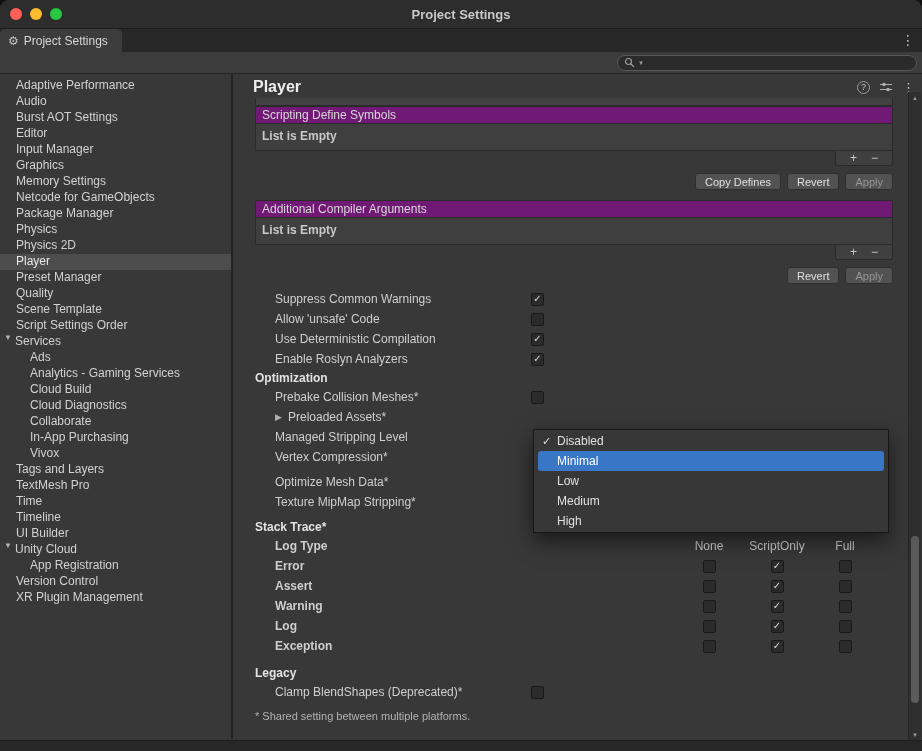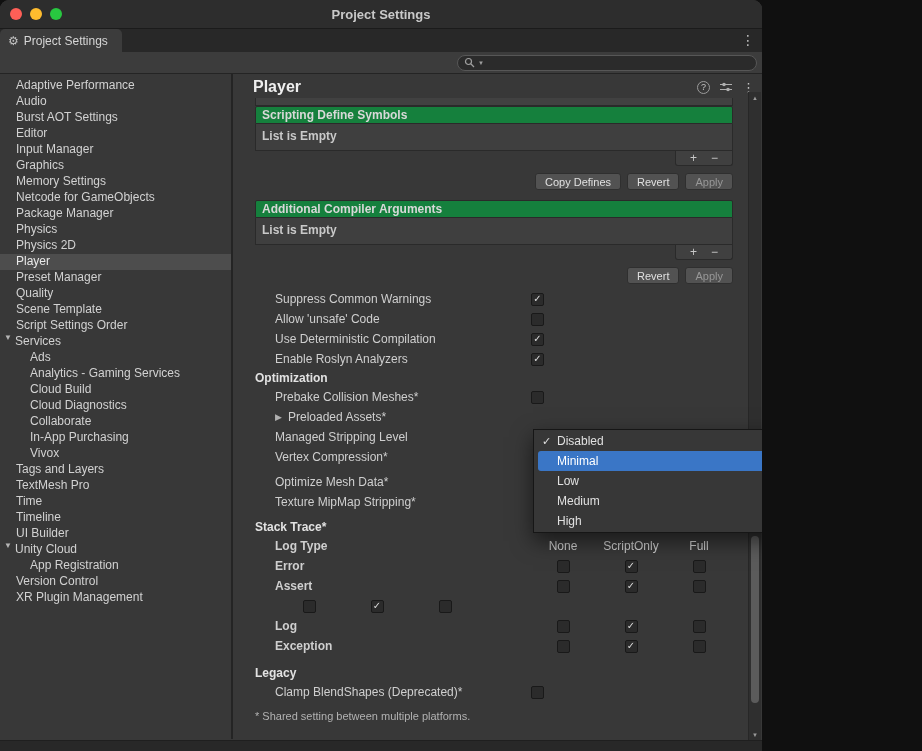--- a/index.html
+++ b/index.html
@@ -1,19 +1,19 @@
 <!DOCTYPE html>
 <html><head>
 <meta charset="utf-8">
 <style>
   * { box-sizing: border-box; }
   html,body { margin:0; padding:0; background:#101010; }
   body { font-family:"Liberation Sans","DejaVu Sans",sans-serif; -webkit-font-smoothing:antialiased; }
 
-  .window { width:762px; height:751px; background:#383838; border-radius:9px 9px 0 0;
+  .window { width:922px; height:751px; background:#383838; border-radius:9px 9px 0 0;
             overflow:hidden; position:relative; }
 
   
   .titlebar { height:29px; background:#2d2d2d; border-bottom:1px solid #1b1b1b;
               display:flex; align-items:center; position:relative; }
   .traffic { display:flex; gap:8px; padding-left:10px; z-index:2; }
   .light { width:12px; height:12px; border-radius:50%; }
   .light.red { background:#ff5f57; }
   .light.yellow { background:#febc2e; }
   .light.green { background:#28c840; }
@@ -52,23 +52,23 @@
   .main-header { height:23px; display:flex; align-items:center; padding:3px 7px 0 20px; }
   .main-title { font-size:16px; font-weight:bold; color:#eeeeee; flex:1; }
   .hicon { margin-left:10px; display:flex; align-items:center; }
   .help-circ { width:13px; height:13px; border:1px solid #9b9b9b; border-radius:50%;
                color:#c6c6c6; font-size:9px; display:flex; align-items:center; justify-content:center; }
   .main-kebab { font-size:13px; color:#c2c2c2; }
 
   
   .content { padding:0 29px 0 22px; font-size:12px; color:#cfcfcf; }
   .cutoff { height:8px; background:#414141; border:1px solid #2a2a2a; border-top:none; margin-top:1px; }
-  .list-header { height:18px; background:#15803d; border:1px solid #2a2a2a;
+  .list-header { height:18px; background:#701a75; border:1px solid #2a2a2a;
                  border-radius:2px 2px 0 0; display:flex; align-items:center;
-                 padding-left:6px; color:#d8d8d8;font-weight:bold; }
+                 padding-left:6px; color:#d8d8d8; }
   .list-body { height:27px; background:#3f3f3f; border:1px solid #2a2a2a; border-top:none;
                display:flex; align-items:flex-start; padding:5px 6px; color:#c9c9c9;font-weight:bold; }
   .list-footer { display:flex; justify-content:flex-end; height:17px; }
   .pm-box { width:58px; height:15px; background:#404040; border:1px solid #2a2a2a; border-top:none;
             border-radius:0 0 3px 3px; display:flex; align-items:center; justify-content:center; gap:14px; }
   .pm { font-size:12px; color:#c8c8c8; line-height:1; cursor:default; }
   .btn-row { display:flex; justify-content:flex-end; gap:6px; margin-top:5px; }
   .btn { height:17px; padding:0 9px; background:#525252; border:1px solid #2f2f2f;
          border-radius:3px; color:#e0e0e0; font-size:11px; display:inline-flex; align-items:center; }
   .btn.disabled { color:#979797; }
@@ -432,20 +432,21 @@
                 <span class="st-cell">
                   <span class="checkbox checked">
                     <span class="mark">✓</span>
                   </span>
                 </span>
                 <span class="st-cell">
                   <span class="checkbox"></span>
                 </span>
               </div>
               <div class="st-row">
+                <span class="st-label">Warning</span>
                 <span class="st-cell">
                   <span class="checkbox"></span>
                 </span>
                 <span class="st-cell">
                   <span class="checkbox checked">
                     <span class="mark">✓</span>
                   </span>
                 </span>
                 <span class="st-cell">
                   <span class="checkbox"></span>

